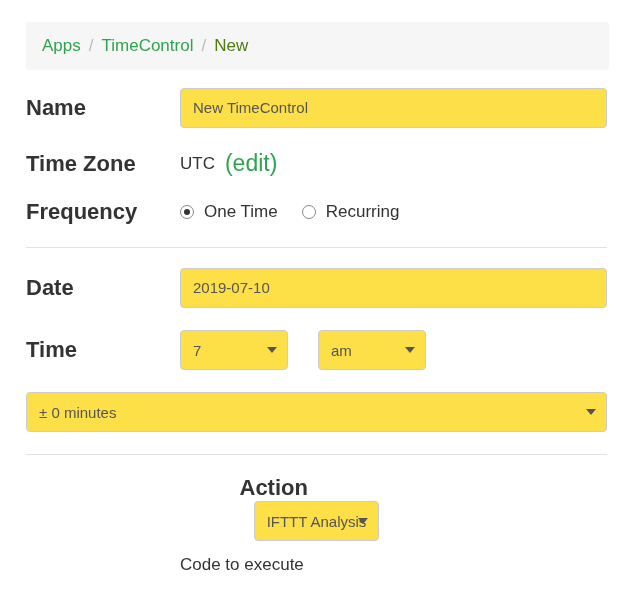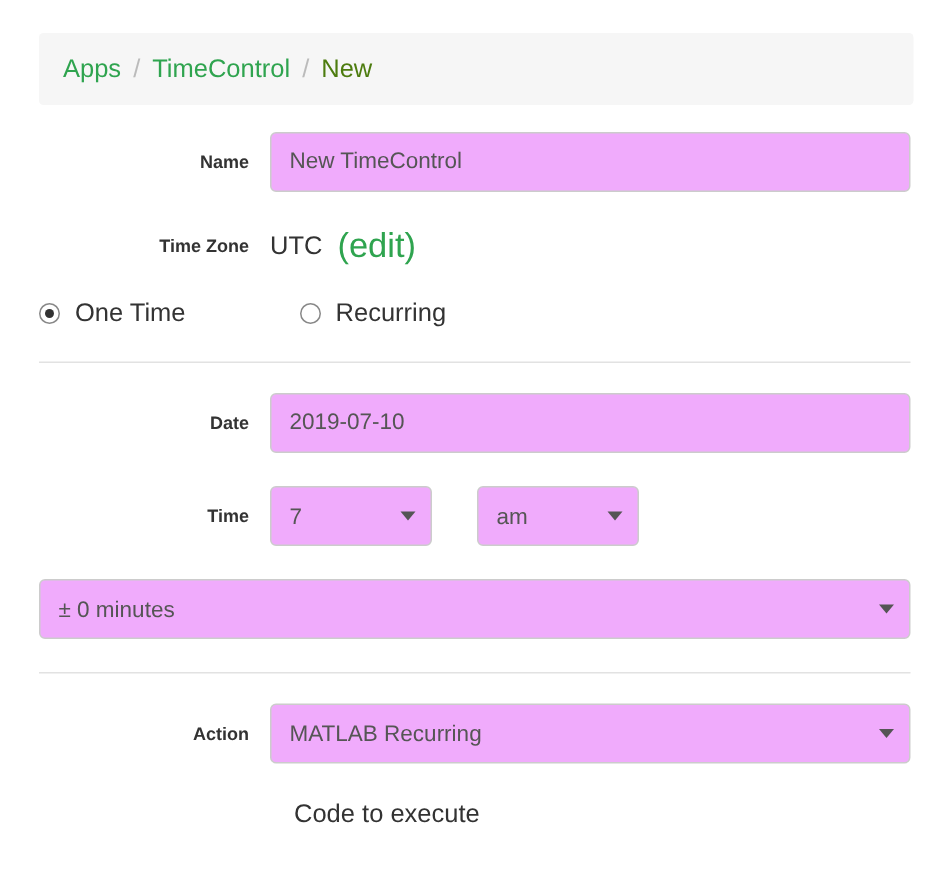--- a/index.html
+++ b/index.html
@@ -39,62 +39,61 @@
   .form {
     padding: 0 2px 0 0;
   }
   .row {
     display: flex;
     align-items: center;
     margin-bottom: 22px;
   }
   .label {
     width: 154px;
-    text-align: right;
     padding-right: 14px;
     font-weight: 600;
     color: #333;
-    font-size: 12px;
+    font-size: 22px;
   }
   .field {
     flex: 1;
     display: flex;
     align-items: center;
     gap: 10px;
   }
   .text-input, .select {
     width: 100%;
     height: 40px;
     border: 1px solid #ccc;
     border-radius: 4px;
     padding: 16px 12px;
     font-size: 15px;
     color: #555;
-    background: #f0abfc;
+    background: #fde047;
   }
   .text-input { line-height: 40px; }
   .select {
     position: relative;
     display: flex;
     align-items: center;
     cursor: pointer;
   }
   .select .caret {
     position: absolute;
     right: 10px;
     top: 50%;
     transform: translateY(-50%);
     width: 0; height: 0;
     border-left: 5px solid transparent;
     border-right: 5px solid transparent;
     border-top: 6px solid #555;
   }
   .radio-group {
     display: flex;
-    gap: 76px;
+    gap: 24px;
     align-items: center;
   }
   .radio-item {
     display: flex;
     align-items: center;
     gap: 10px;
     cursor: pointer;
     font-size: 17px;
     color: #333;
   }
@@ -118,23 +117,22 @@
     height: 1px;
     background: #e2e2e2;
     margin: 10px 0 20px 0;
   }
   .time-row .select { width: 108px; }
   .time-row .field { gap: 30px; }
   .sublabel {
     font-size: 17px;
     color: #333;
     margin-bottom: 8px;
-    margin-left: 16px;
-  }
-  .action-block .row { margin-bottom: 24px; }
+  }
+  .action-block .row { margin-bottom: 14px; flex-direction: column; }
   .code-block { margin-left: 154px; }
 </style>
 </head>
 <body>
 
 <div class="container">
 
   <div class="breadcrumb-bar">
     <a>Apps</a>
     <span class="sep">/</span>
@@ -154,20 +152,21 @@
 
     <div class="row">
       <div class="label">Time Zone</div>
       <div class="field">
         <span class="tz-text">UTC</span>
         <span class="tz-edit">(edit)</span>
       </div>
     </div>
 
     <div class="row">
+      <div class="label">Frequency</div>
       <div class="field">
         <div class="radio-group">
           <div class="radio-item">
             <span class="radio-outer">
                 <span class="radio-inner"></span>
               </span>
             <span>One Time</span>
           </div>
           <div class="radio-item">
             <span class="radio-outer"></span>
@@ -209,21 +208,21 @@
       </div>
     </div>
 
     <div class="hr"></div>
 
     <div class="action-block">
       <div class="row">
         <div class="label">Action</div>
         <div class="field">
           <div class="select">
-            <span>MATLAB Recurring</span>
+            <span>IFTTT Analysis</span>
             <span class="caret"></span>
           </div>
         </div>
       </div>
 
       <div class="code-block">
         <div class="sublabel">Code to execute</div>
 
       </div>
     </div>

